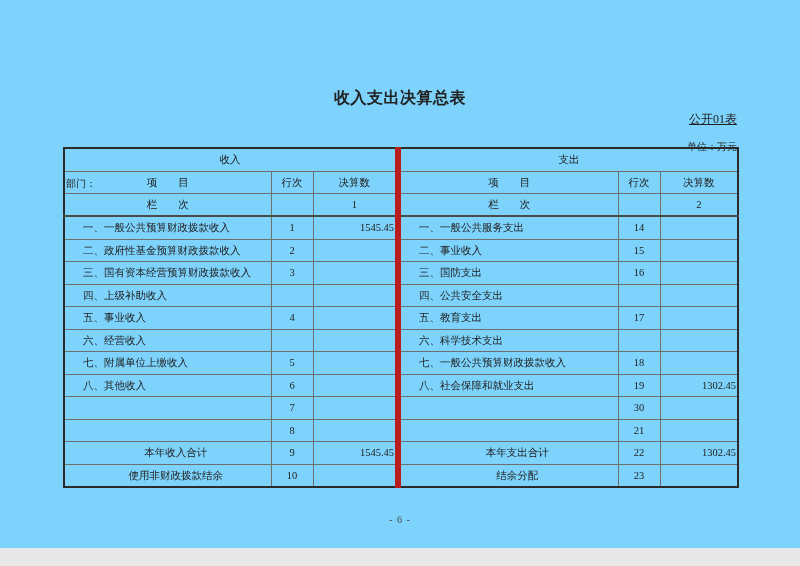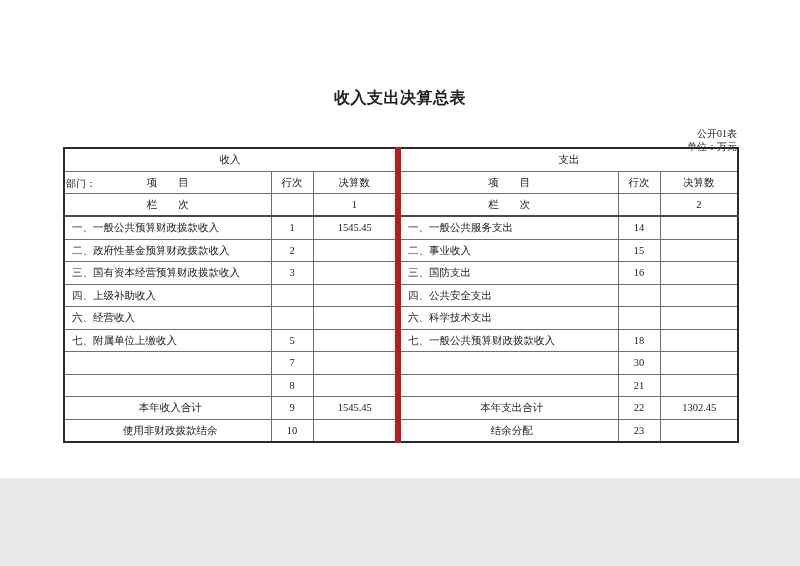--- a/index.html
+++ b/index.html
@@ -1,39 +1,40 @@
 <!DOCTYPE html>
 <html><head>
 <meta charset="utf-8">
 <style>
   html, body { margin: 0; padding: 0; background: #e8e8e8; }
   .page {
     position: relative;
     width: 800px;
-    height: 478px;
-    background: #ffffff;
+    height: 548px;
+    background: #7dd3fc;
     font-family: "Liberation Serif", "DejaVu Serif", serif;
     color: #222222;
     overflow: hidden;
   }
   .doc-title {
     position: absolute;
     top: 88px;
     left: 0;
     width: 100%;
     text-align: center;
     font-size: 16px;
     font-weight: bold;
     letter-spacing: 0.5px;
   }
   .table-code {
     position: absolute;
-    top: 127px;
+    top: 111px;
     right: 63px;
-    font-size: 10px;
+    font-size: 12px;
+    text-decoration: underline;
   }
   .dept-label {
     position: absolute;
     top: 129px;
     left: 66px;
     font-size: 10px;
     margin-top: 48px;
   }
   .unit-label {
     position: absolute;
@@ -56,23 +57,23 @@
     height: 21.5px;
     line-height: 1.05;
     overflow: hidden;
     white-space: nowrap;
   }
   .main-table { border: 2px solid #2a2a2a; }
   .main-table td.mid { border-left: 6px solid #b91c1c; }
   tr.h-section td { height: 22px; text-align: center; }
   tr.h-cols td { height: 21px; text-align: center; }
   tr.h-index td { height: 21px; text-align: center; border-bottom: 2px solid #4a4a4a; }
-  td.item { text-align: left; padding-left: 7px; }
+  td.item { text-align: left; padding-left: 18px; }
   td.line { text-align: center; }
-  td.amt { text-align: center; padding-right: 1px; }
+  td.amt { text-align: right; padding-right: 1px; }
   tr.center-items td.item { text-align: center; }
   .page-num {
     position: absolute;
     top: 514px;
     left: 0;
     width: 100%;
     text-align: center;
     font-size: 10px;
     color: #4a4a4a;
     letter-spacing: 1px;
@@ -145,34 +146,50 @@
       </tr>
       <tr>
         <td class="item">四、上级补助收入</td>
         <td class="line"></td>
         <td class="amt"></td>
         <td class="item mid">四、公共安全支出</td>
         <td class="line"></td>
         <td class="amt"></td>
       </tr>
       <tr>
+        <td class="item">五、事业收入</td>
+        <td class="line">4</td>
+        <td class="amt"></td>
+        <td class="item mid">五、教育支出</td>
+        <td class="line">17</td>
+        <td class="amt"></td>
+      </tr>
+      <tr>
         <td class="item">六、经营收入</td>
         <td class="line"></td>
         <td class="amt"></td>
         <td class="item mid">六、科学技术支出</td>
         <td class="line"></td>
         <td class="amt"></td>
       </tr>
       <tr>
         <td class="item">七、附属单位上缴收入</td>
         <td class="line">5</td>
         <td class="amt"></td>
         <td class="item mid">七、一般公共预算财政拨款收入</td>
         <td class="line">18</td>
         <td class="amt"></td>
+      </tr>
+      <tr>
+        <td class="item">八、其他收入</td>
+        <td class="line">6</td>
+        <td class="amt"></td>
+        <td class="item mid">八、社会保障和就业支出</td>
+        <td class="line">19</td>
+        <td class="amt">1302.45</td>
       </tr>
       <tr>
         <td class="item"></td>
         <td class="line">7</td>
         <td class="amt"></td>
         <td class="item mid"></td>
         <td class="line">30</td>
         <td class="amt"></td>
       </tr>
       <tr>

